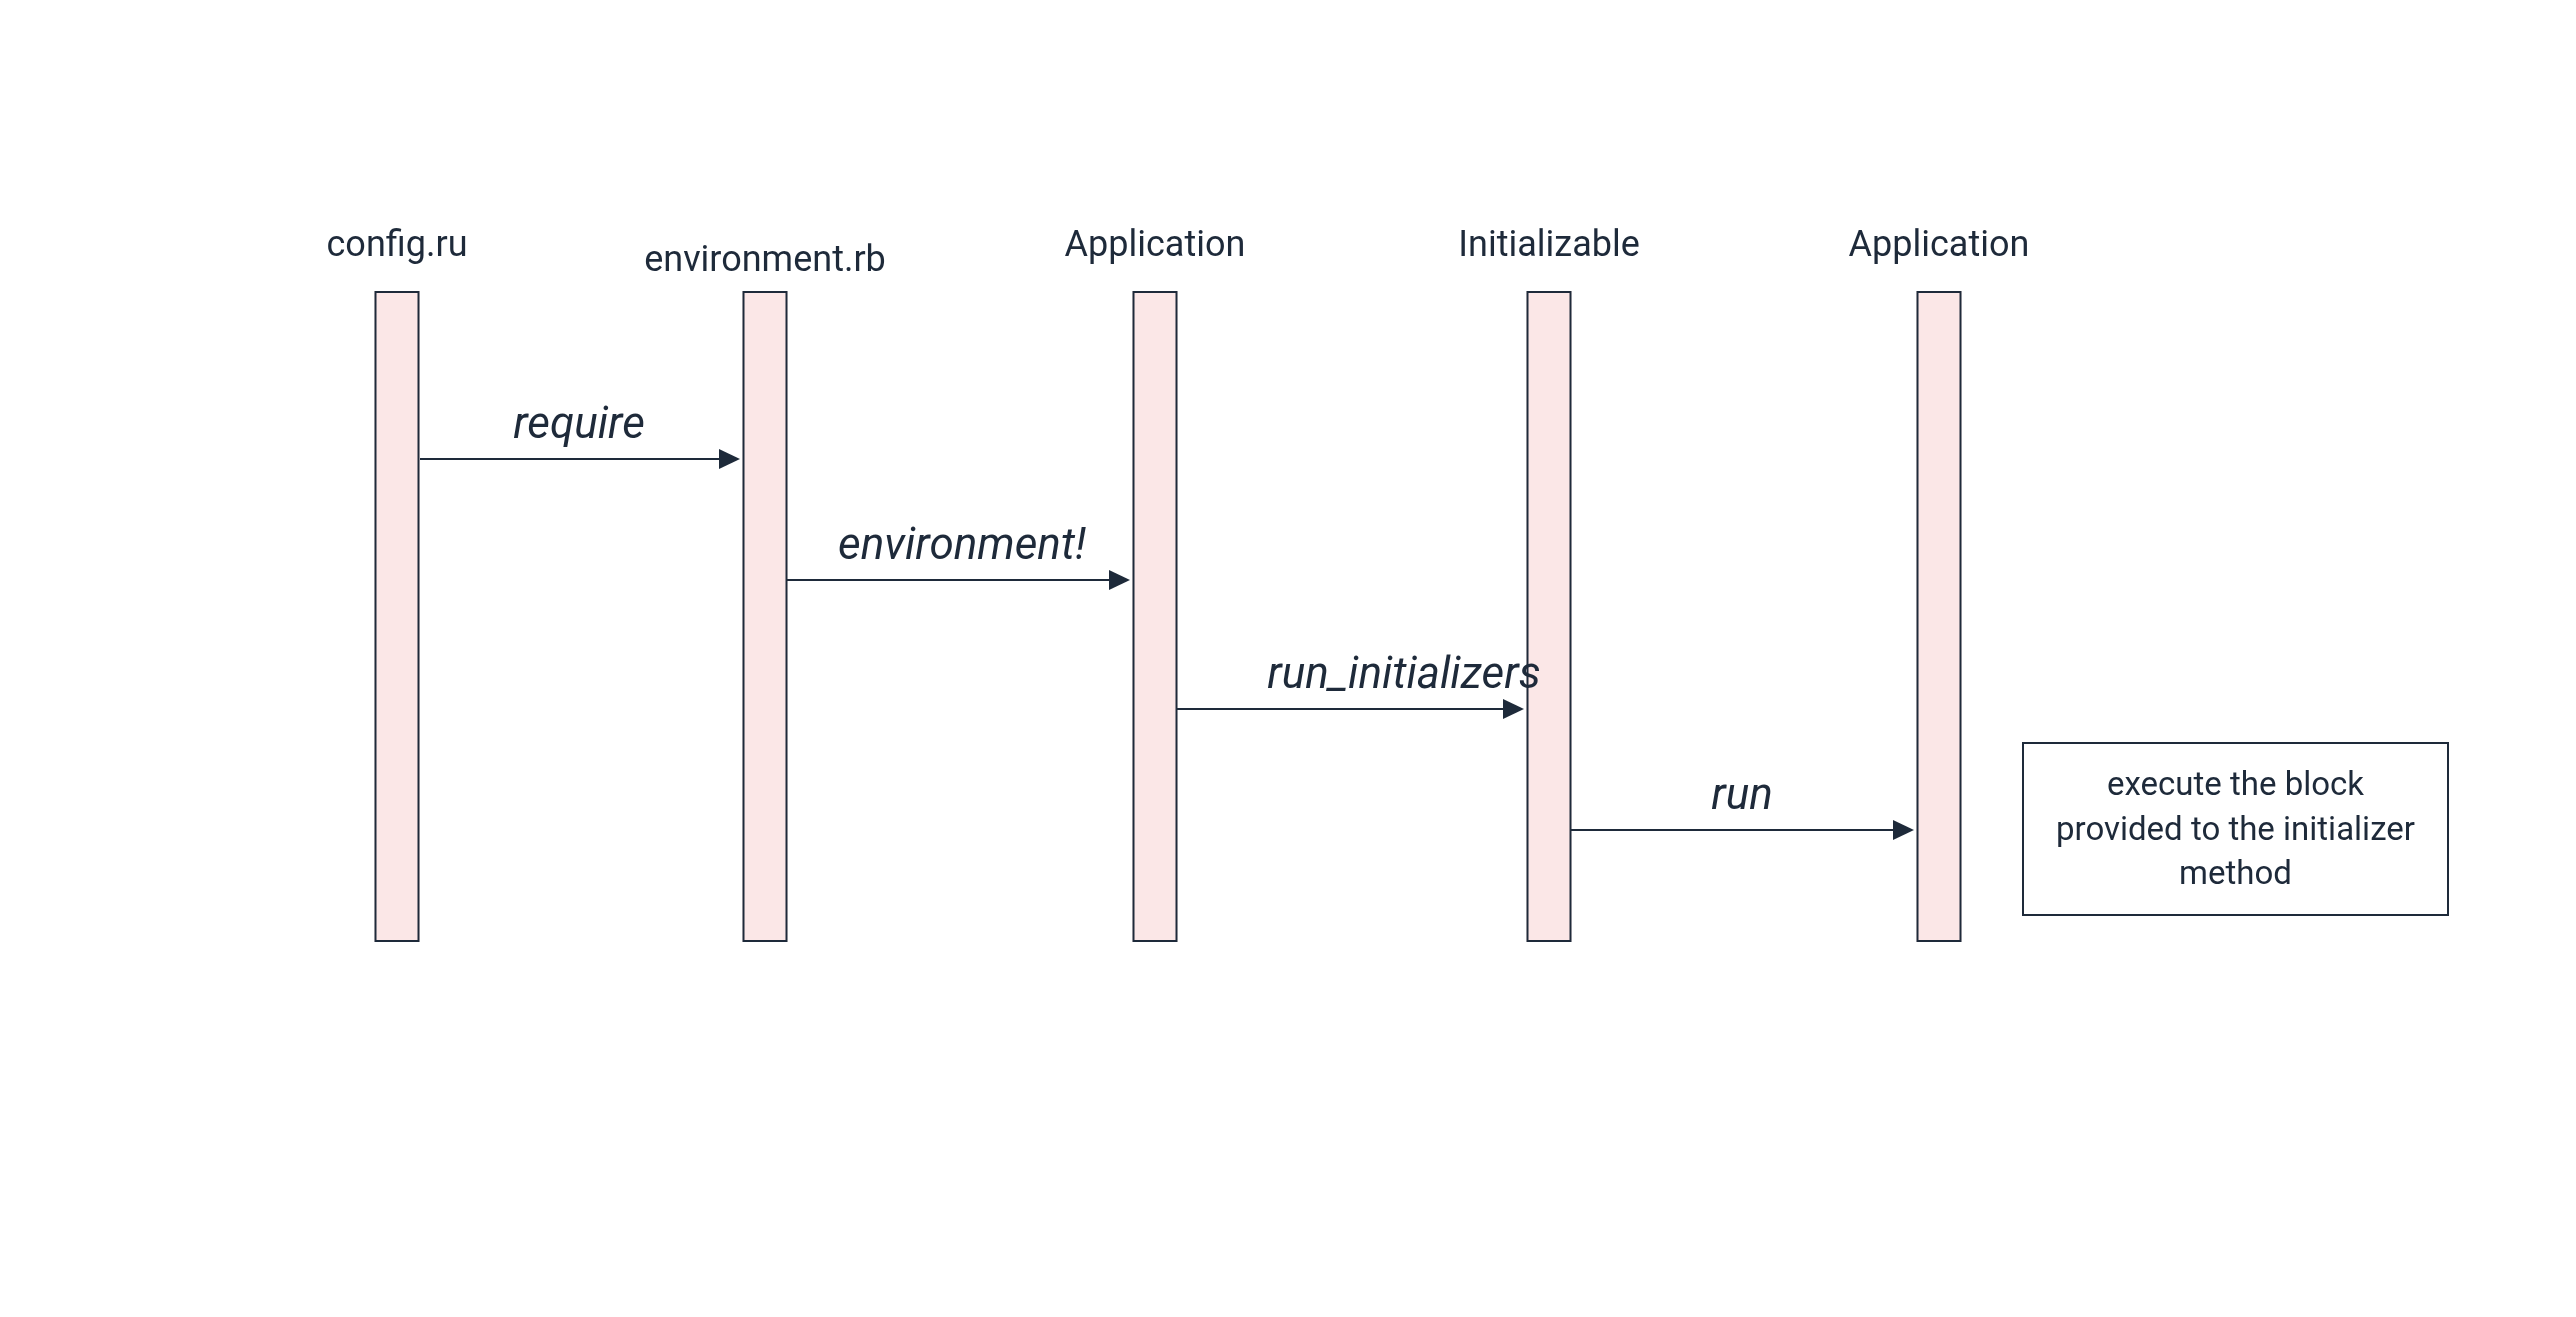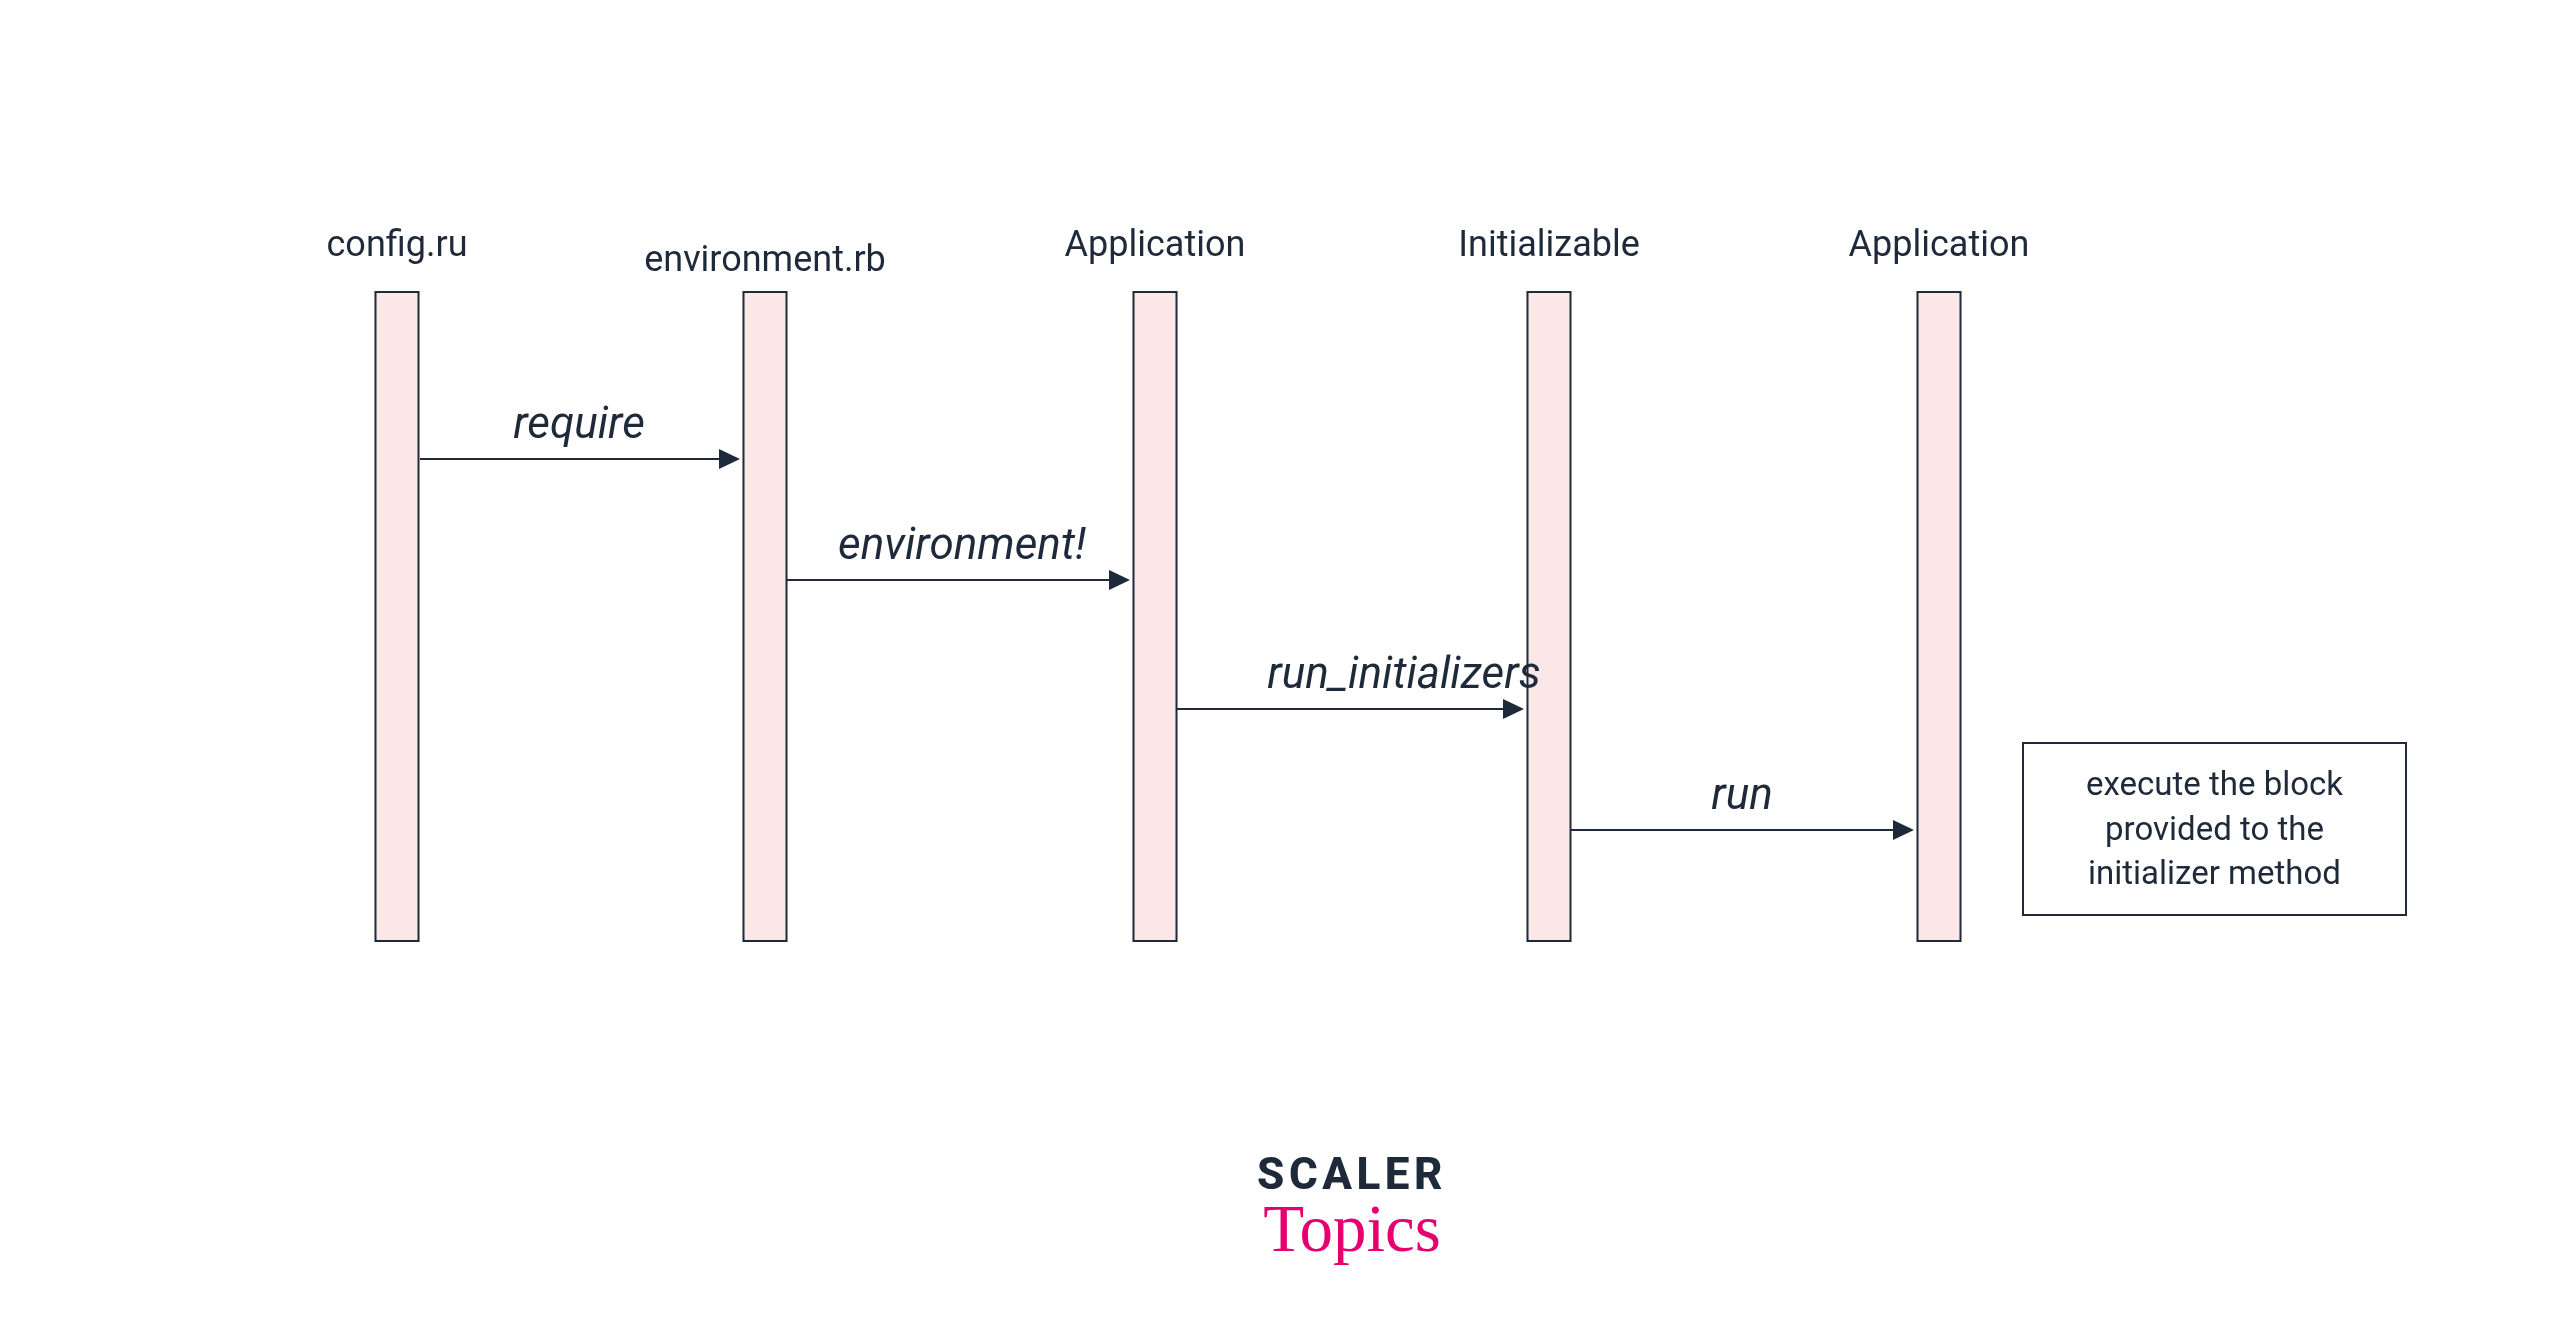--- a/index.html
+++ b/index.html
@@ -113,21 +113,17 @@
   <div class="arrow-head" style="left:1045px; top:516px;"></div>
 
   <div class="message-label" style="left:1340px; top:583px;">run_initializers</div>
   <div class="arrow-line" style="left:1113px; top:644px; width:326px;"></div>
   <div class="arrow-head" style="left:1439px; top:645px;"></div>
 
   <div class="message-label" style="left:1678px; top:704px;">run</div>
   <div class="arrow-line" style="left:1507px; top:765px; width:322px;"></div>
   <div class="arrow-head" style="left:1829px; top:766px;"></div>
 
-  <div class="note-box" style="left:1958px; top:678px; width:385px; height:174px;">execute the block provided to the initializer method</div>
+  <div class="note-box" style="left:1958px; top:678px; width:427px; height:174px;">execute the block provided to the initializer method</div>
 
-  <div class="logo-wrap" style="top:1068px;">
-    <div class="logo-scaler">SCALER</div>
-    <div class="logo-topics">Topics</div>
-  </div>
 
 </div>
 
 
 </body></html>

